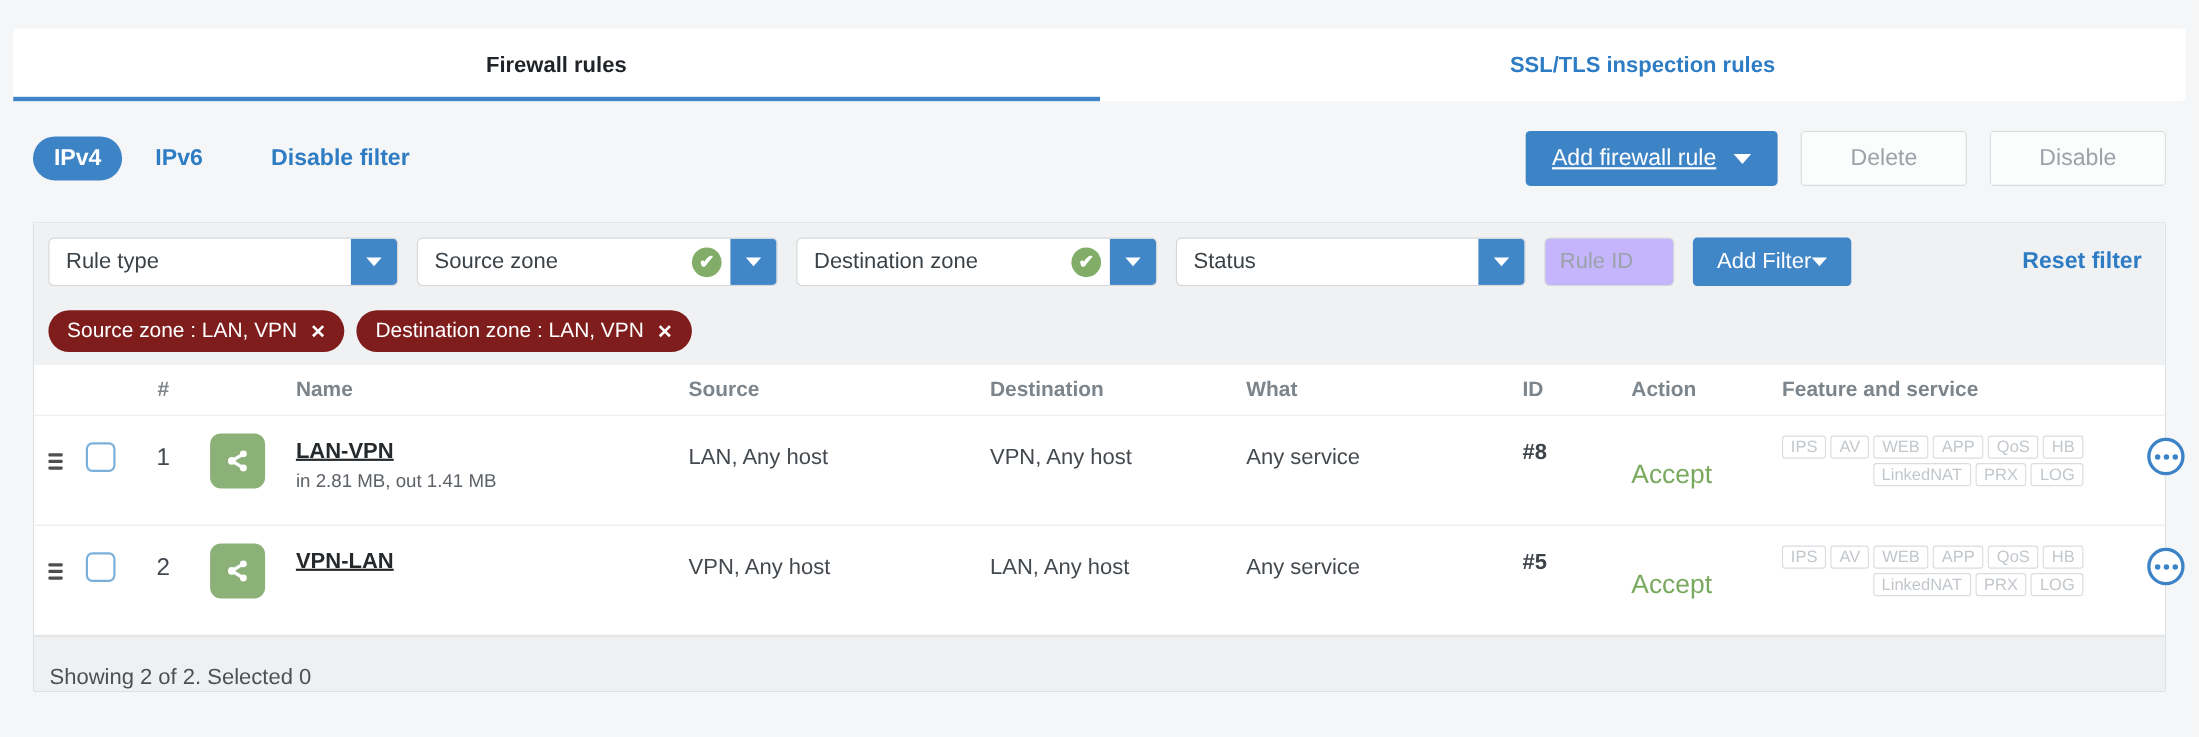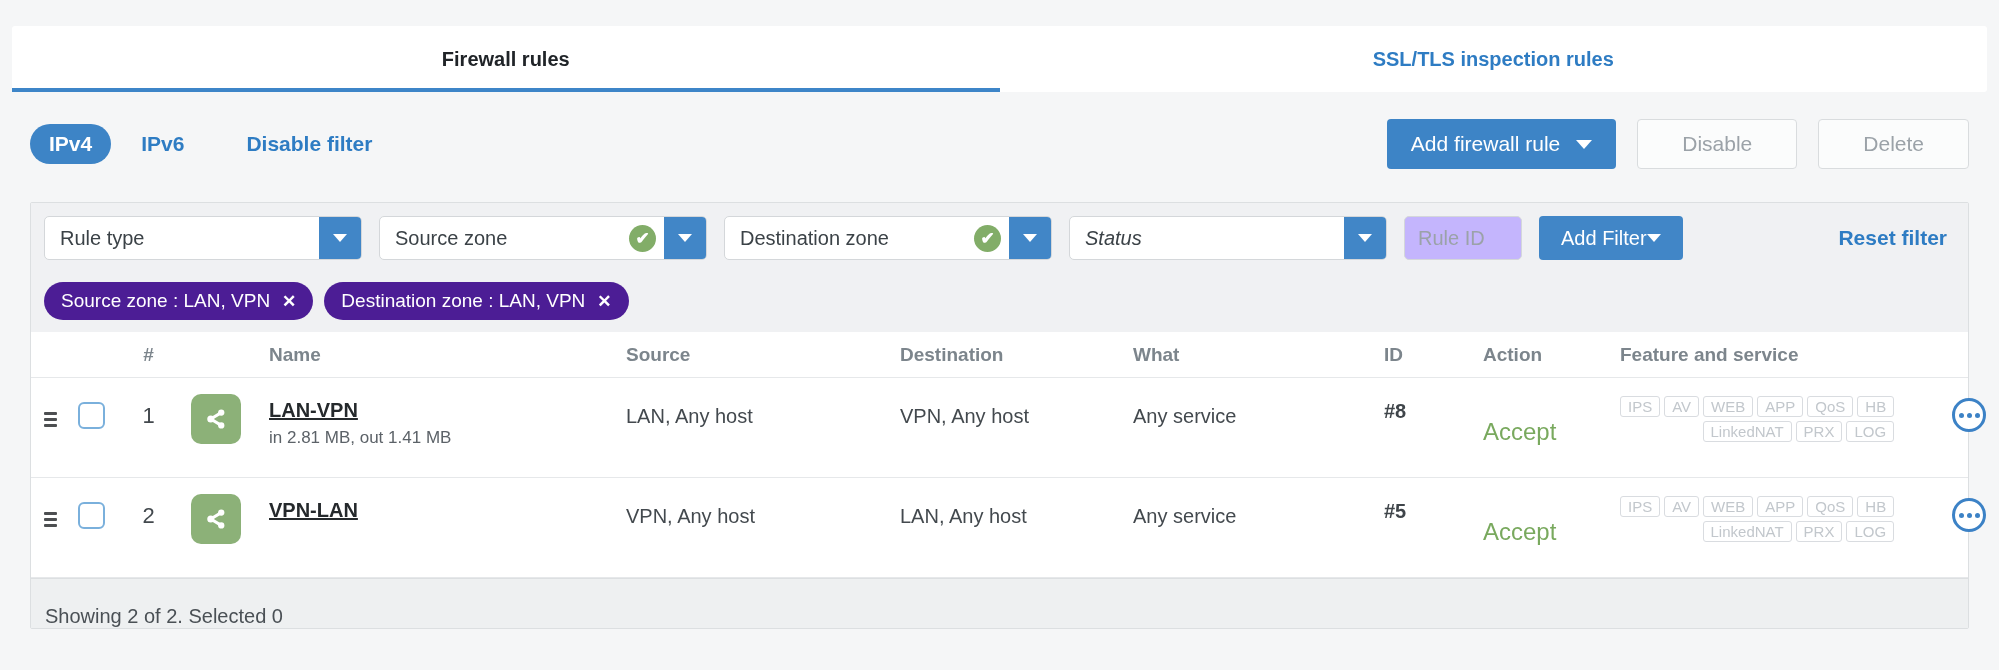--- a/index.html
+++ b/index.html
@@ -37,20 +37,21 @@
   }
   .tb-link { color: #2e7cc3; font-weight: bold; font-size: 21px; cursor: pointer; }
   .ipv6 { margin-left: 30px; }
   .disable-filter { margin-left: 62px; }
   .toolbar-right { margin-left: auto; display: flex; gap: 21px; align-items: center; }
   .btn-primary {
     background: #3d84c6; color: #fff; font-size: 21px; height: 50px;
     padding: 0 24px; border: none; border-radius: 4px; cursor: pointer;
     display: flex; align-items: center; gap: 16px;
     font-family: "Liberation Sans", sans-serif;
+    text-decoration: underline;
   }
   .btn-ghost {
     background: #fbfcfc; color: #9ba2a8; font-size: 21px; height: 50px;
     padding: 0 44px; border: 1px solid #d9dcde; border-radius: 4px; cursor: pointer;
     font-family: "Liberation Sans", sans-serif;
   }
   .caret {
     width: 0; height: 0; border-left: 8px solid transparent;
     border-right: 8px solid transparent; border-top: 9px solid #ffffff;
     display: inline-block;
@@ -75,37 +76,37 @@
     display: flex; align-items: center; justify-content: center; margin-right: 8px;
     flex: none;
   }
   .dd-caret-btn {
     width: 42px; align-self: stretch; background: #4186c7; border: none; cursor: pointer;
     display: flex; align-items: center; justify-content: center; flex: none;
   }
   .dd-ruletype { width: 318px; }
   .dd-srczone { width: 328px; }
   .dd-dstzone { width: 328px; }
-  .dd-status { width: 318px; font-style: italic; }
+  .dd-status { width: 318px; }
   .rule-id-input {
     width: 118px; height: 44px; border: 1px solid #d4d7da; border-radius: 5px;
     font-size: 20px; color: #3b4247; padding: 0 13px; background: #c4b5fd;
     font-family: "Liberation Sans", sans-serif;
   }
   .rule-id-input::placeholder { color: #9ba2a8; }
   .btn-add-filter {
     background: #4186c7; color: #fff; border: none; border-radius: 4px; cursor: pointer;
     height: 44px; padding: 0 22px; font-size: 20px; display: flex; align-items: center; 
     font-family: "Liberation Sans", sans-serif;
   }
   .reset-filter { margin-left: auto; margin-right: 8px; color: #2e7cc3; font-weight: bold; font-size: 21px; cursor: pointer; }
 
   .chips-row { display: flex; gap: 11px; margin-top: 22px; }
   .chip {
-    background: #4c1d95; color: #fff; font-size: 19px; border-radius: 19px;
+    background: #7f1d1d; color: #fff; font-size: 19px; border-radius: 19px;
     padding: 8px 17px; display: flex; align-items: center; gap: 12px; cursor: default;
   }
   .chip .chip-x { font-weight: bold; font-size: 17px; cursor: pointer; line-height: 1; }
 
   
   .thead {
     display: flex; align-items: center; height: 46px; background: #fff;
     border-bottom: 1px solid #e6e8ea; color: #7c858c; font-weight: bold; font-size: 19px;
   }
   .trow { display: flex; height: 100px; background: #fff; border-bottom: 1px solid #e6e8ea; }
@@ -179,22 +180,22 @@
 
 <div class="toolbar">
   <span class="pill">IPv4</span>
   <span class="tb-link ipv6">IPv6</span>
   <span class="tb-link disable-filter">Disable filter</span>
   <div class="toolbar-right">
     <button class="btn-primary">
       <span>Add firewall rule</span>
       <span class="caret"></span>
     </button>
+    <button class="btn-ghost">Delete</button>
     <button class="btn-ghost">Disable</button>
-    <button class="btn-ghost">Delete</button>
   </div>
 </div>
 
 <div class="panel">
 
   <div class="filter-section">
     <div class="filter-row">
 
       <div class="dd dd-ruletype">
         <span class="dd-label">Rule type</span>

